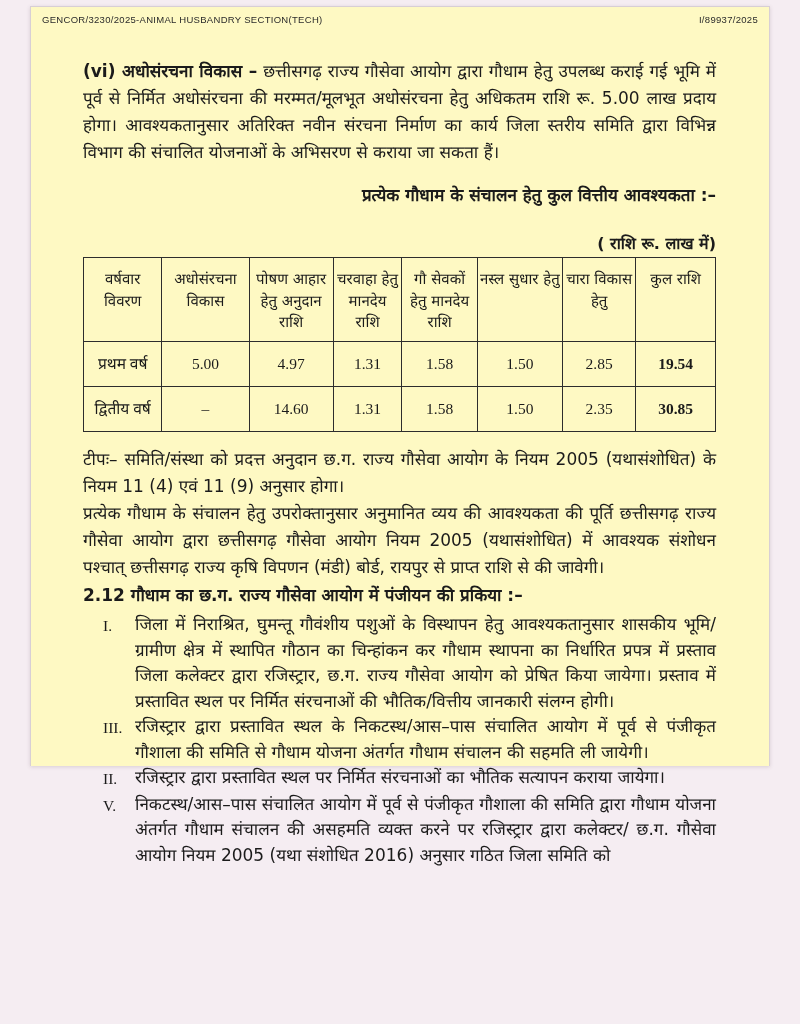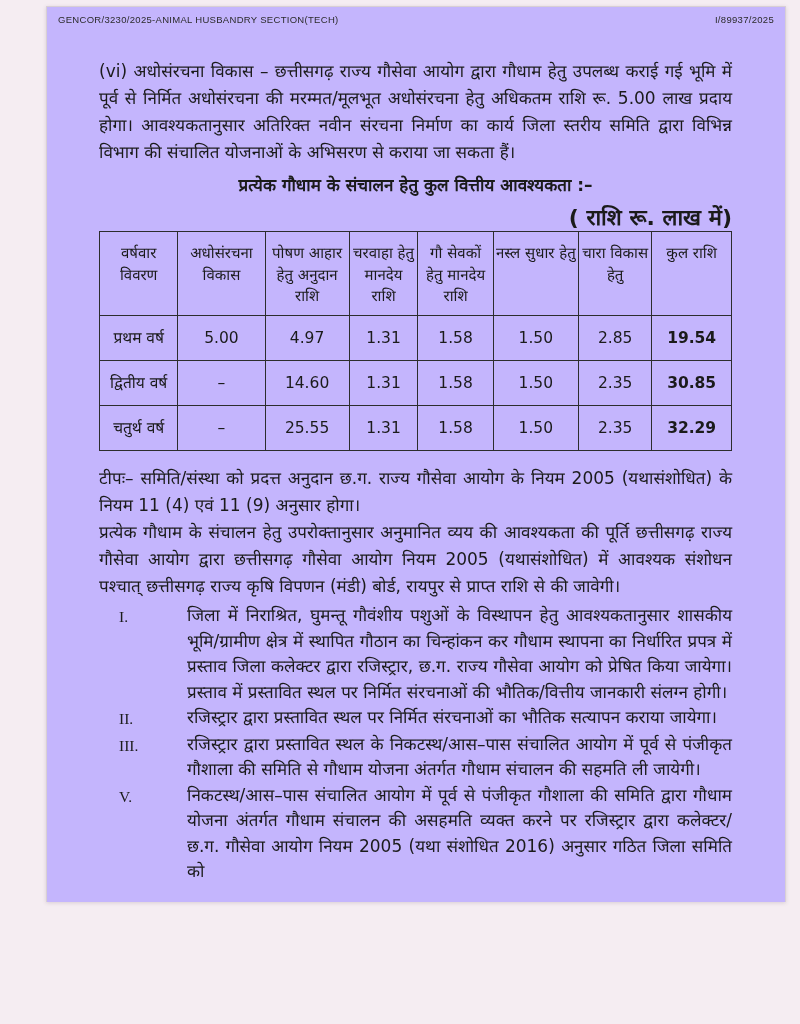--- a/index.html
+++ b/index.html
@@ -6,23 +6,23 @@
   html,body { width:800px; height:1024px; }
   body {
     background:#f5edf2;
     font-family:"DejaVu Sans", sans-serif;
     position:relative;
     overflow:hidden;
     color:#1b1b1b;
   }
   .page {
     position:absolute;
-    left:46px; top:6px;
-    width:740px; height:896px;
-    background:#c4b5fd;
+    left:30px; top:6px;
+    width:740px; height:760px;
+    background:#fef9c3;
     border:1px solid #d8cfd5;
     border-bottom:none;
     box-shadow:0 1px 4px rgba(70,45,60,0.16);
   }
   .doc-meta {
     position:absolute;
     top:7px; left:11px; right:11px;
     display:flex;
     justify-content:space-between;
     font-family:"Liberation Sans", sans-serif;
@@ -31,32 +31,32 @@
     color:#2b2b2b;
   }
   .content {
     position:absolute;
     left:52px; top:51px;
     width:633px;
     font-size:17px;
     line-height:27px;
     text-align:justify;
   }
-  .lead-bold { font-weight:normal; }
+  .lead-bold { font-weight:bold; }
   .fin-heading {
     font-weight:bold;
-    margin-top:6px;
-    text-align:center;
+    margin-top:16px;
+    text-align:right;
   }
   .unit-note {
-    margin-top:8px;
+    margin-top:24px;
     margin-bottom:2px;
     text-align:right;
     font-weight:bold;
-    font-size:22px;
+    font-size:16px;
     line-height:22px;
   }
   table.fin {
     width:100%;
     border-collapse:collapse;
     table-layout:fixed;
   }
   table.fin th, table.fin td {
     border:1px solid #2d2d2d;
   }
@@ -68,20 +68,21 @@
     line-height:21.5px;
     padding:11px 1px 4px;
     height:84px;
   }
   table.fin td {
     text-align:center;
     font-size:15.5px;
     line-height:20px;
     height:28px;
     padding:12px 2px;
+    font-family:Liberation Serif, serif;
   }
   td.row-label { font-size:14.5px; }
   td.total-cell { font-weight:bold; }
   td.low-dash { vertical-align:bottom; padding-bottom:3px; line-height:14px; }
   .note-para { margin-top:14px; }
   .funding-para { }
   .reg-heading {
     font-weight:bold;
     margin-top:1px;
     text-align:left;
@@ -96,21 +97,20 @@
     margin-left:20px;
     font-family:"Liberation Serif", serif;
     font-size:15.5px;
     line-height:25.5px;
     text-align:left;
     padding-top:1px;
   }
   .item-text {
     flex:1;
     text-align:justify;
-    margin-left:36px;
   }
 </style>
 </head>
 <body>
 
 <div class="page">
 
   <div class="doc-meta">
     <span>GENCOR/3230/2025-ANIMAL HUSBANDRY SECTION(TECH)</span>
     <span>I/89937/2025</span>
@@ -161,51 +161,42 @@
         <tr>
           <td class="row-label">द्वितीय वर्ष</td>
           <td class="low-dash">–</td>
           <td>14.60</td>
           <td>1.31</td>
           <td>1.58</td>
           <td>1.50</td>
           <td>2.35</td>
           <td class="total-cell">30.85</td>
         </tr>
-        <tr>
-          <td class="row-label">चतुर्थ वर्ष</td>
-          <td class="low-dash">–</td>
-          <td>25.55</td>
-          <td>1.31</td>
-          <td>1.58</td>
-          <td>1.50</td>
-          <td>2.35</td>
-          <td class="total-cell">32.29</td>
-        </tr>
       </tbody>
     </table>
 
     <p class="note-para"><span>टीपः–</span><span> समिति/संस्था को प्रदत्त अनुदान  छ.ग. राज्य गौसेवा आयोग के नियम 2005 (यथासंशोधित) के नियम 11 (4) एवं 11 (9) अनुसार होगा।</span></p>
 
     <p class="funding-para">प्रत्येक गौधाम के संचालन हेतु उपरोक्तानुसार अनुमानित व्यय की आवश्यकता की पूर्ति छत्तीसगढ़ राज्य गौसेवा आयोग द्वारा छत्तीसगढ़ गौसेवा आयोग नियम 2005 (यथासंशोधित) में आवश्यक संशोधन पश्चात् छत्तीसगढ़ राज्य कृषि विपणन (मंडी) बोर्ड, रायपुर से प्राप्त राशि से की जावेगी।</p>
 
+    <p class="reg-heading">2.12 गौधाम का छ.ग. राज्य गौसेवा आयोग में पंजीयन की प्रकिया :–</p>
 
     <div class="reg-list">
       <div class="reg-item">
         <span class="roman">I.</span>
         <span class="item-text">जिला में निराश्रित, घुमन्तू गौवंशीय पशुओं के विस्थापन हेतु आवश्यकतानुसार शासकीय भूमि/ग्रामीण क्षेत्र में स्थापित गौठान का चिन्हांकन कर गौधाम स्थापना का निर्धारित प्रपत्र में प्रस्ताव जिला कलेक्टर द्वारा रजिस्ट्रार, छ.ग. राज्य गौसेवा आयोग को प्रेषित किया जायेगा। प्रस्ताव में प्रस्तावित स्थल पर निर्मित संरचनाओं की भौतिक/वित्तीय जानकारी संलग्न होगी।</span>
       </div>
       <div class="reg-item">
+        <span class="roman">III.</span>
+        <span class="item-text">रजिस्ट्रार द्वारा प्रस्तावित स्थल के निकटस्थ/आस–पास संचालित आयोग में पूर्व से पंजीकृत गौशाला की समिति से गौधाम योजना अंतर्गत गौधाम संचालन की सहमति ली जायेगी।</span>
+      </div>
+      <div class="reg-item">
         <span class="roman">II.</span>
         <span class="item-text">रजिस्ट्रार द्वारा प्रस्तावित स्थल पर निर्मित संरचनाओं का भौतिक सत्यापन कराया जायेगा।</span>
       </div>
       <div class="reg-item">
-        <span class="roman">III.</span>
-        <span class="item-text">रजिस्ट्रार द्वारा प्रस्तावित स्थल के निकटस्थ/आस–पास संचालित आयोग में पूर्व से पंजीकृत गौशाला की समिति से गौधाम योजना अंतर्गत गौधाम संचालन की सहमति ली जायेगी।</span>
-      </div>
-      <div class="reg-item">
         <span class="roman">V.</span>
         <span class="item-text">निकटस्थ/आस–पास संचालित आयोग में पूर्व से पंजीकृत गौशाला की समिति द्वारा गौधाम योजना अंतर्गत गौधाम संचालन की असहमति व्यक्त करने पर रजिस्ट्रार द्वारा कलेक्टर/ छ.ग. गौसेवा आयोग नियम 2005 (यथा संशोधित 2016) अनुसार गठित जिला समिति को</span>
       </div>
     </div>
 
   </div>
 </div>
 
 </body></html>

